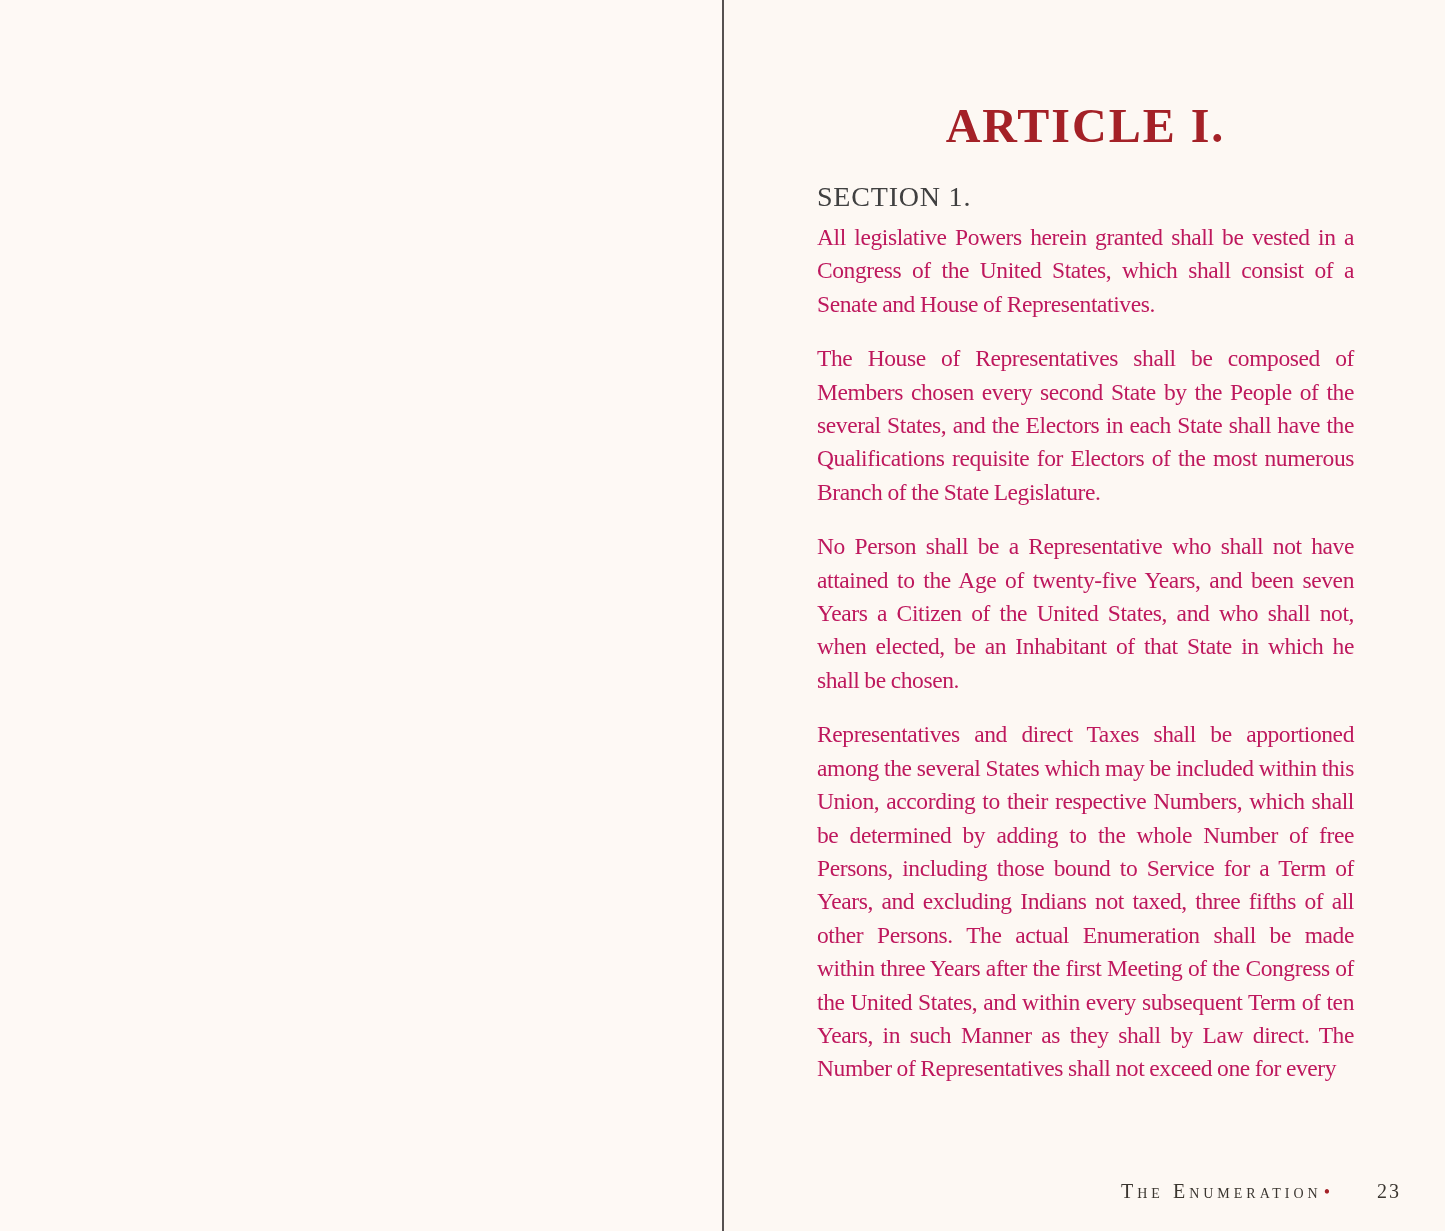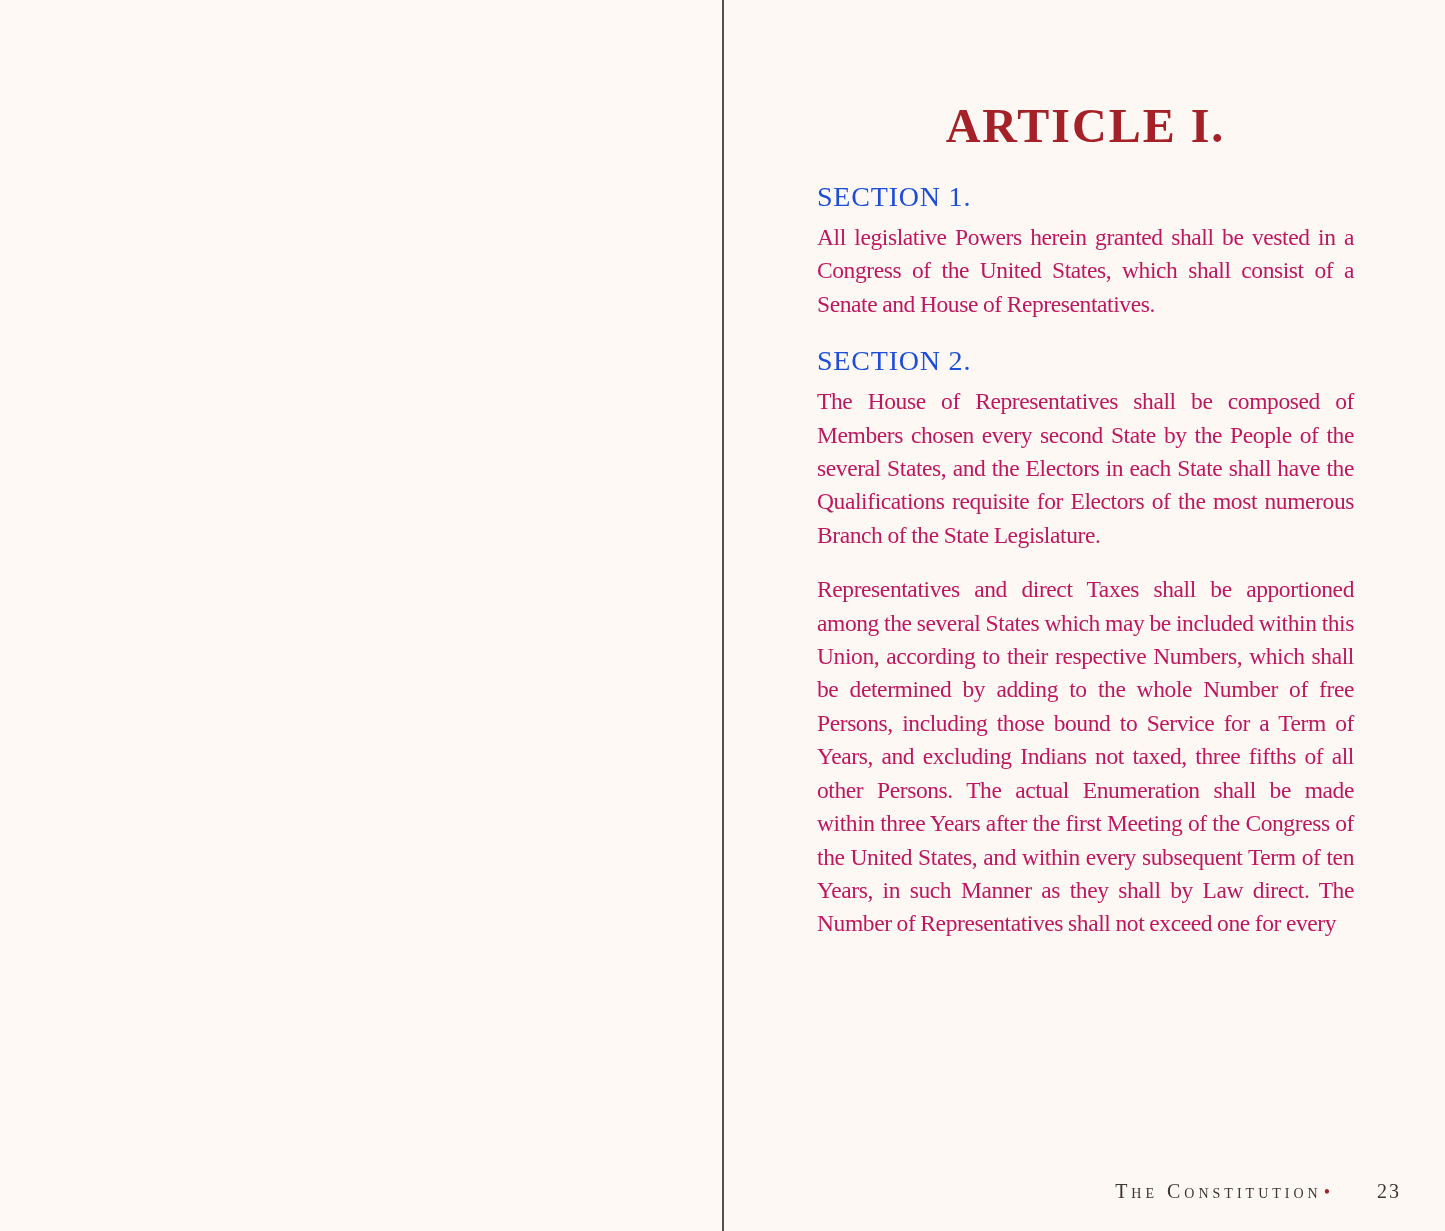--- a/index.html
+++ b/index.html
@@ -46,21 +46,21 @@
     font-weight: 700;
     letter-spacing: 2px;
     text-align: center;
     color: #a42127;
     margin-bottom: 28px;
   }
   .section-heading {
     font-size: 28px;
     font-weight: 400;
     letter-spacing: 0.8px;
-    color: #1d4ed8;
+    color: #404040;
     margin-top: 24px;
     margin-bottom: 8px;
   }
   .body-para {
     font-size: 23.5px;
     line-height: 33.4px;
     letter-spacing: -0.4px;
     word-spacing: -0.5px;
     text-align: justify;
     color: #be185d;
@@ -99,28 +99,28 @@
   <div class="page-right">
 
     <div class="content">
 
       <h1 class="article-title">ARTICLE I.</h1>
 
       <h2 class="section-heading">SECTION 1.</h2>
 
       <p class="body-para">All legislative Powers herein granted shall be vested in a Congress of the United States, which shall consist of a Senate and House of Representatives.</p>
 
-      <h2 class="section-heading">SECTION 2.</h2>
 
       <p class="body-para">The House of Representatives shall be composed of Members chosen every second State by the People of the several States, and the Electors in each State shall have the Qualifications requisite for Electors of the most numerous Branch of the State Legislature.</p>
 
+      <p class="body-para">No Person shall be a Representative who shall not have attained to the Age of twenty-five Years, and been seven Years a Citizen of the United States, and who shall not, when elected, be an Inhabitant of that State in which he shall be chosen.</p>
 
       <p class="body-para">Representatives and direct Taxes shall be apportioned among the several States which may be included within this Union, according to their respective Numbers, which shall be determined by adding to the whole Number of free Persons, including those bound to Service for a Term of Years, and excluding Indians not taxed, three fifths of all other Persons. The actual Enumeration shall be made within three Years after the first Meeting of the Congress of the United States, and within every subsequent Term of ten Years, in such Manner as they shall by Law direct. The Number of Representatives shall not exceed one for every</p>
 
     </div>
 
     <div class="footer">
-      <span class="book-title">The Constitution</span><span class="bullet">•</span><span class="page-num">23</span>
+      <span class="book-title">The Enumeration</span><span class="bullet">•</span><span class="page-num">23</span>
     </div>
 
   </div>
 
 </div>
 
 </body></html>

